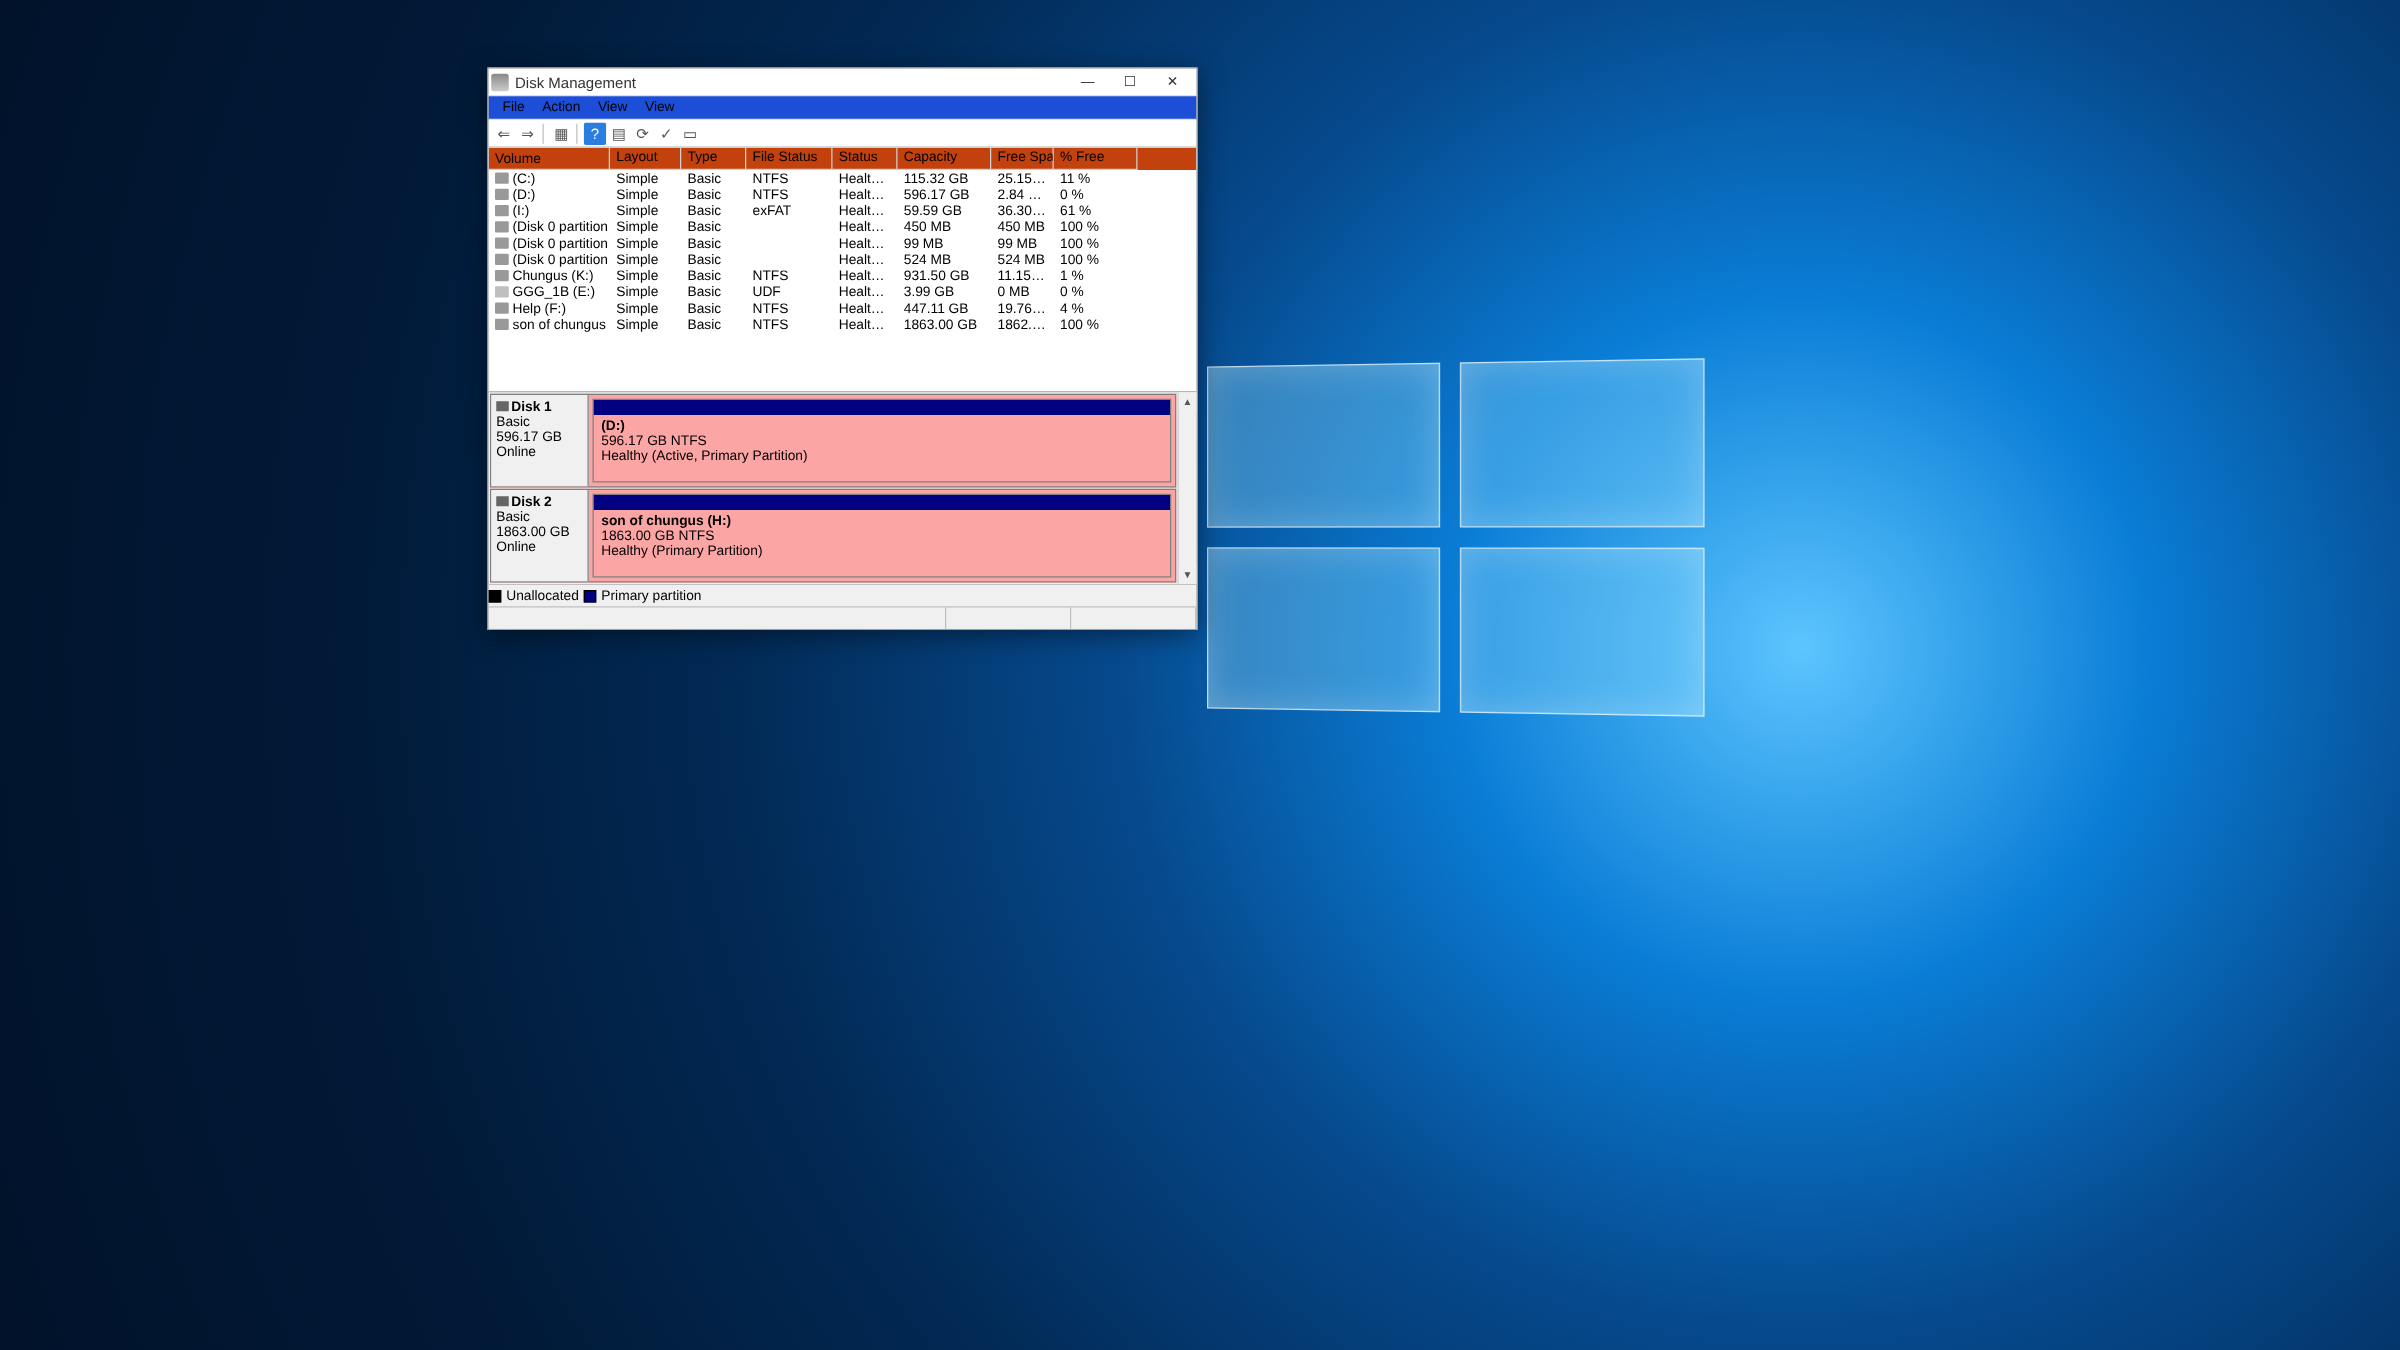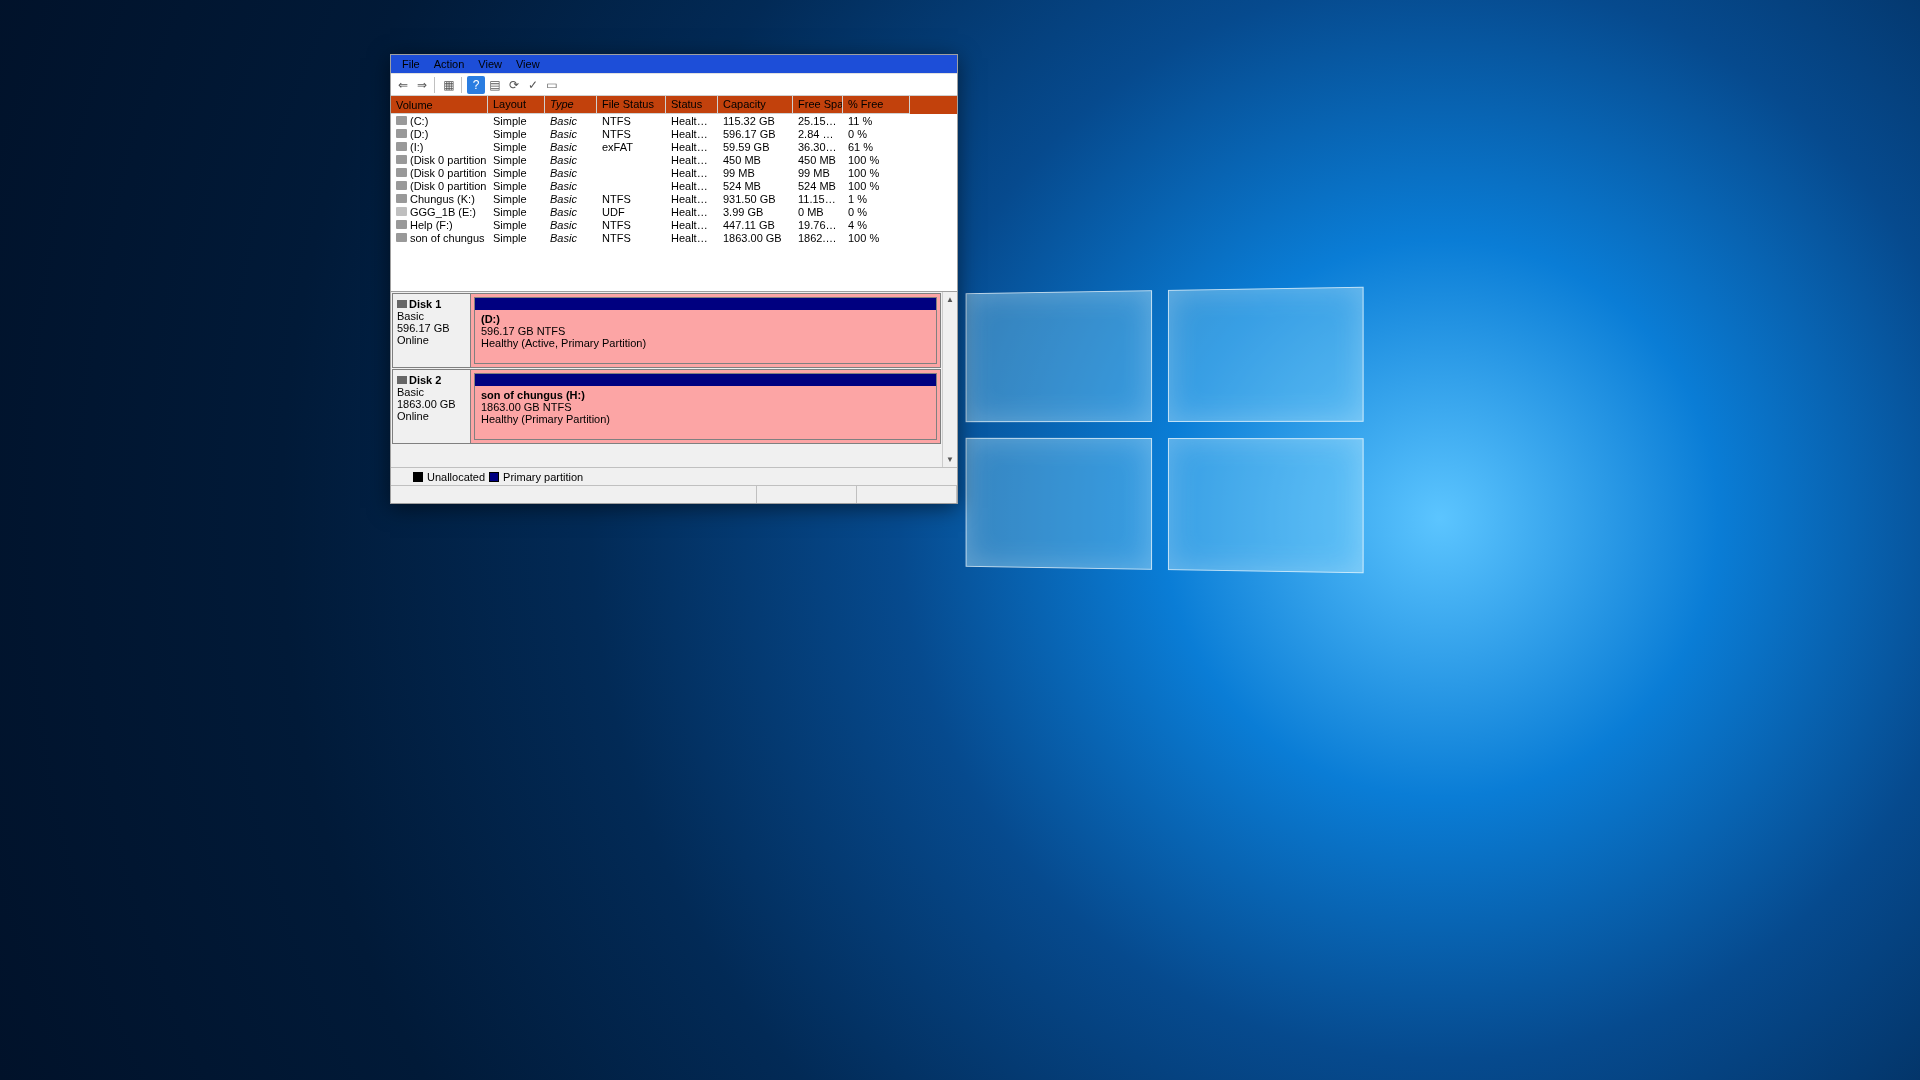--- a/index.html
+++ b/index.html
@@ -16,54 +16,61 @@
 .toolbar{height:22px;background:#fff;display:flex;align-items:center;padding:0 3px;gap:1px;border-bottom:1px solid #d0d0d0;}
 .tbtn{width:18px;height:18px;display:flex;align-items:center;justify-content:center;border:1px solid transparent;color:#555;font-size:12px;}
 .tbtn.sep{width:3px;border:none;border-left:1px solid #c0c0c0;height:16px;margin:0 2px;}
 .listview{background:#fff;flex:0 0 196px;overflow:hidden;border-bottom:1px solid #a0a0a0;display:flex;flex-direction:column;}
 .lv-head{display:flex;height:18px;background:#c2410c;}
 .lv-head div{border-right:1px solid #d0d0d0;border-bottom:1px solid #d0d0d0;padding:2px 5px;color:#000;overflow:hidden;white-space:nowrap;}
 .lv-body{flex:1;overflow:hidden;}
 .lv-row{display:flex;height:13px;align-items:center;}
 .lv-row div{padding:0 5px;color:#000;overflow:hidden;white-space:nowrap;text-overflow:ellipsis;}
 .c-vol{width:97px;display:flex;align-items:center;}
-.c-lay{width:57px;}.c-typ{width:52px;font-style:italic;}.c-fs{width:69px;}.c-st{width:52px;}.c-cap{width:75px;}.c-fsp{width:50px;}.c-fpc{width:67px;}
+.c-lay{width:57px;}.c-typ{width:52px;}.c-fs{width:69px;}.c-st{width:52px;}.c-cap{width:75px;}.c-fsp{width:50px;}.c-fpc{width:67px;}
 .vicon{width:11px;height:9px;background:#999;margin-right:3px;display:inline-block;flex-shrink:0;border-radius:1px;}
 .diskview{flex:1;background:#f0f0f0;display:flex;position:relative;}
 .diskscroll{flex:1;overflow:hidden;}
 .vscroll{width:15px;background:#f0f0f0;border-left:1px solid #ccc;display:flex;flex-direction:column;}
 .vscroll .arr{height:15px;background:#f0f0f0;display:flex;align-items:center;justify-content:center;font-size:8px;color:#555;}
 .vscroll .track{flex:1;}
 .drow{display:flex;border:1px solid #808080;background:#fca5a5;margin:1px;height:75px;}
 .dhead{width:78px;border-right:1px solid #808080;padding:4px;background:#f0f0f0;}
 .dhead .icon{display:inline-block;width:10px;height:8px;background:#666;margin-right:2px;}
 .dhead b{font-weight:bold;}
 .dparts{flex:1;display:flex;padding:3px;}
 .part{flex:1;border:1px solid #808080;display:flex;flex-direction:column;}
 .part .bar{height:12px;background:#000080;}
 .part .pinfo{padding:3px 6px;line-height:12px;}
 .part .pinfo b{font-weight:bold;}
-.legend{height:18px;background:#f0f0f0;border-top:1px solid #c0c0c0;display:flex;align-items:center;padding:0 22px;gap:4px;}
+.legend{height:18px;background:#f0f0f0;border-top:1px solid #c0c0c0;display:flex;align-items:center;padding:0 0;gap:4px;}
 .legend .sw{width:10px;height:10px;border:1px solid #000;}
 .statusbar{height:18px;background:#f0f0f0;border-top:1px solid #c0c0c0;display:flex;}
 .statusbar div{border-right:1px solid #c0c0c0;width:100px;}
 .statusbar div:first-child{flex:1;}
 </style>
 </head>
 <body>
 
 <div class="win-logo">
     <div></div>
     <div></div>
     <div></div>
     <div></div>
   </div>
 
 <div class="window">
 
+  <div class="titlebar">
+    <span class="icon"></span>
+    <span class="title">Disk Management</span>
+    <span class="wbtn">—</span>
+    <span class="wbtn">☐</span>
+    <span class="wbtn">✕</span>
+  </div>
 
   <div class="menubar">
     <span>File</span>
     <span>Action</span>
     <span>View</span>
     <span>View</span>
   </div>
 
   <div class="toolbar">
     <span class="tbtn">⇐</span>

